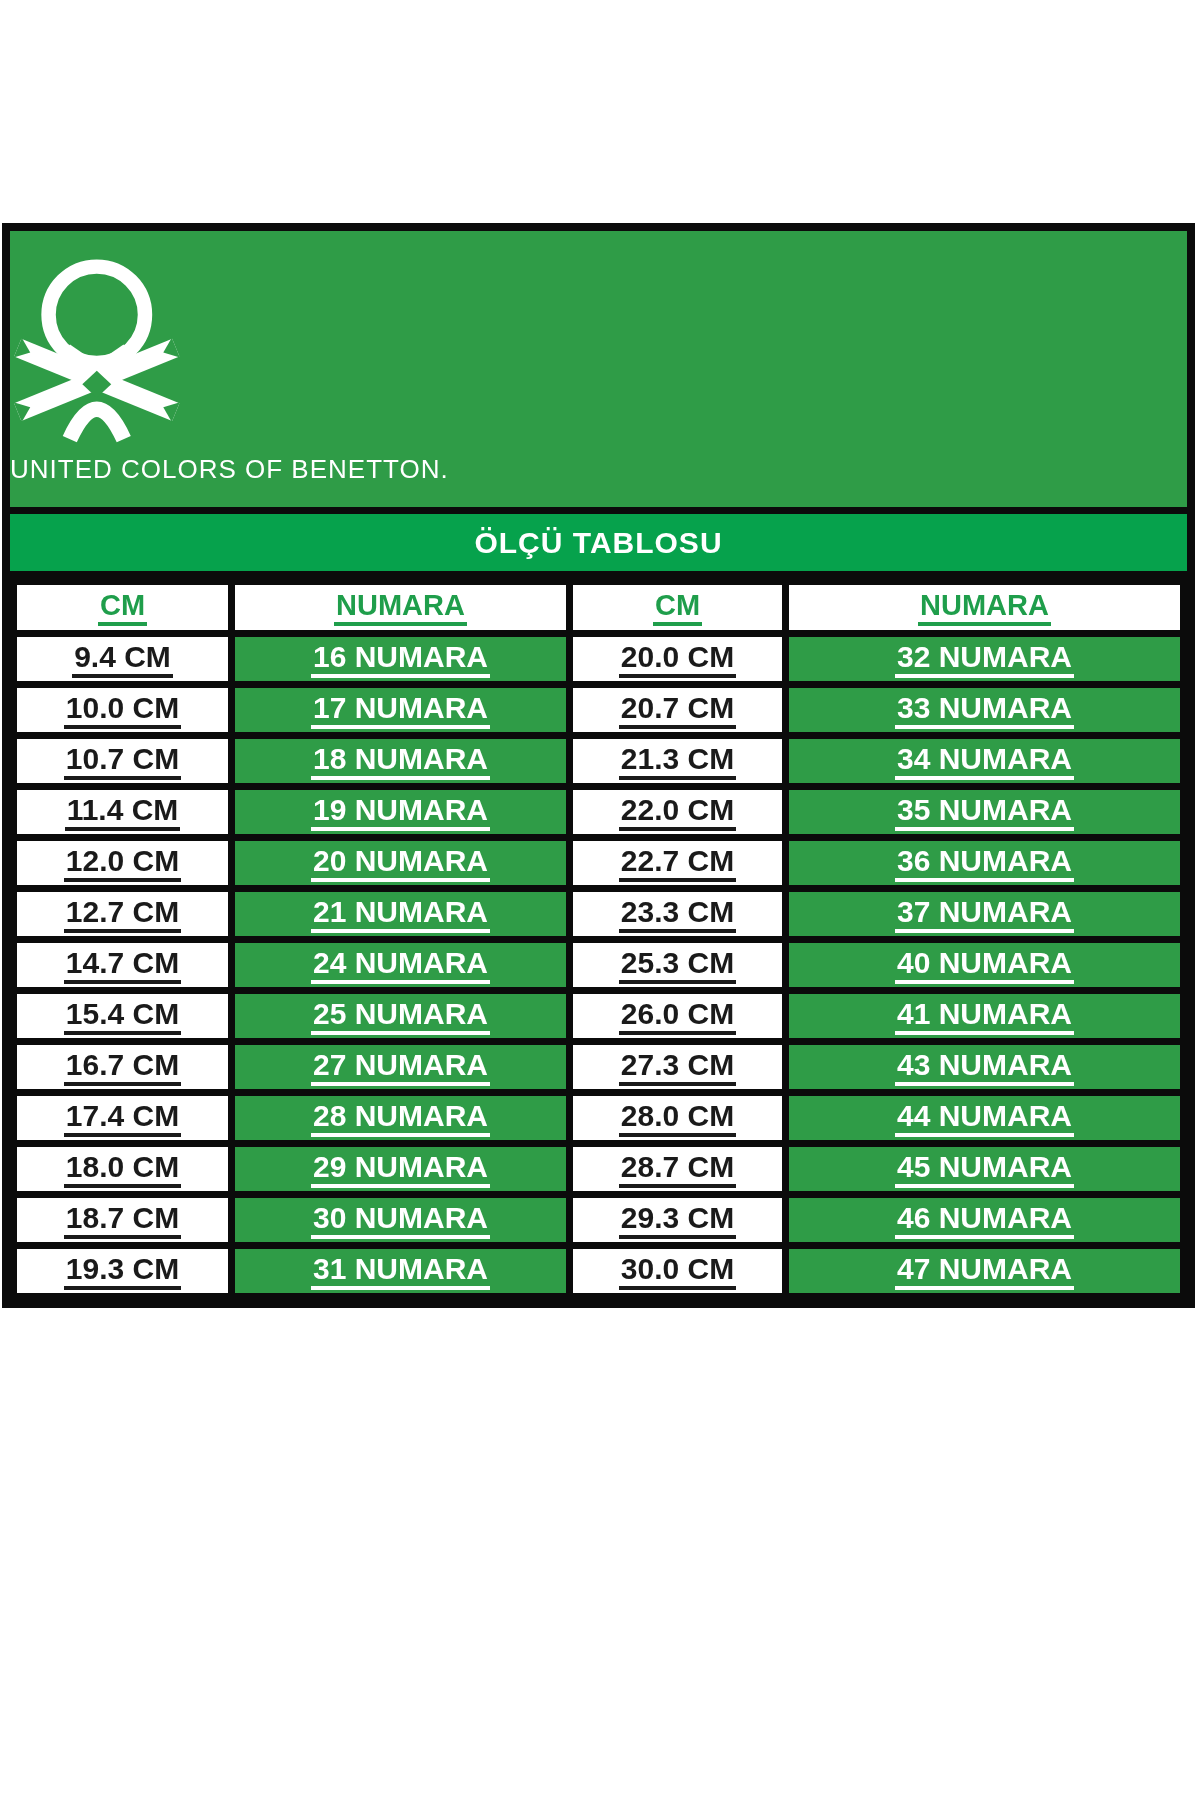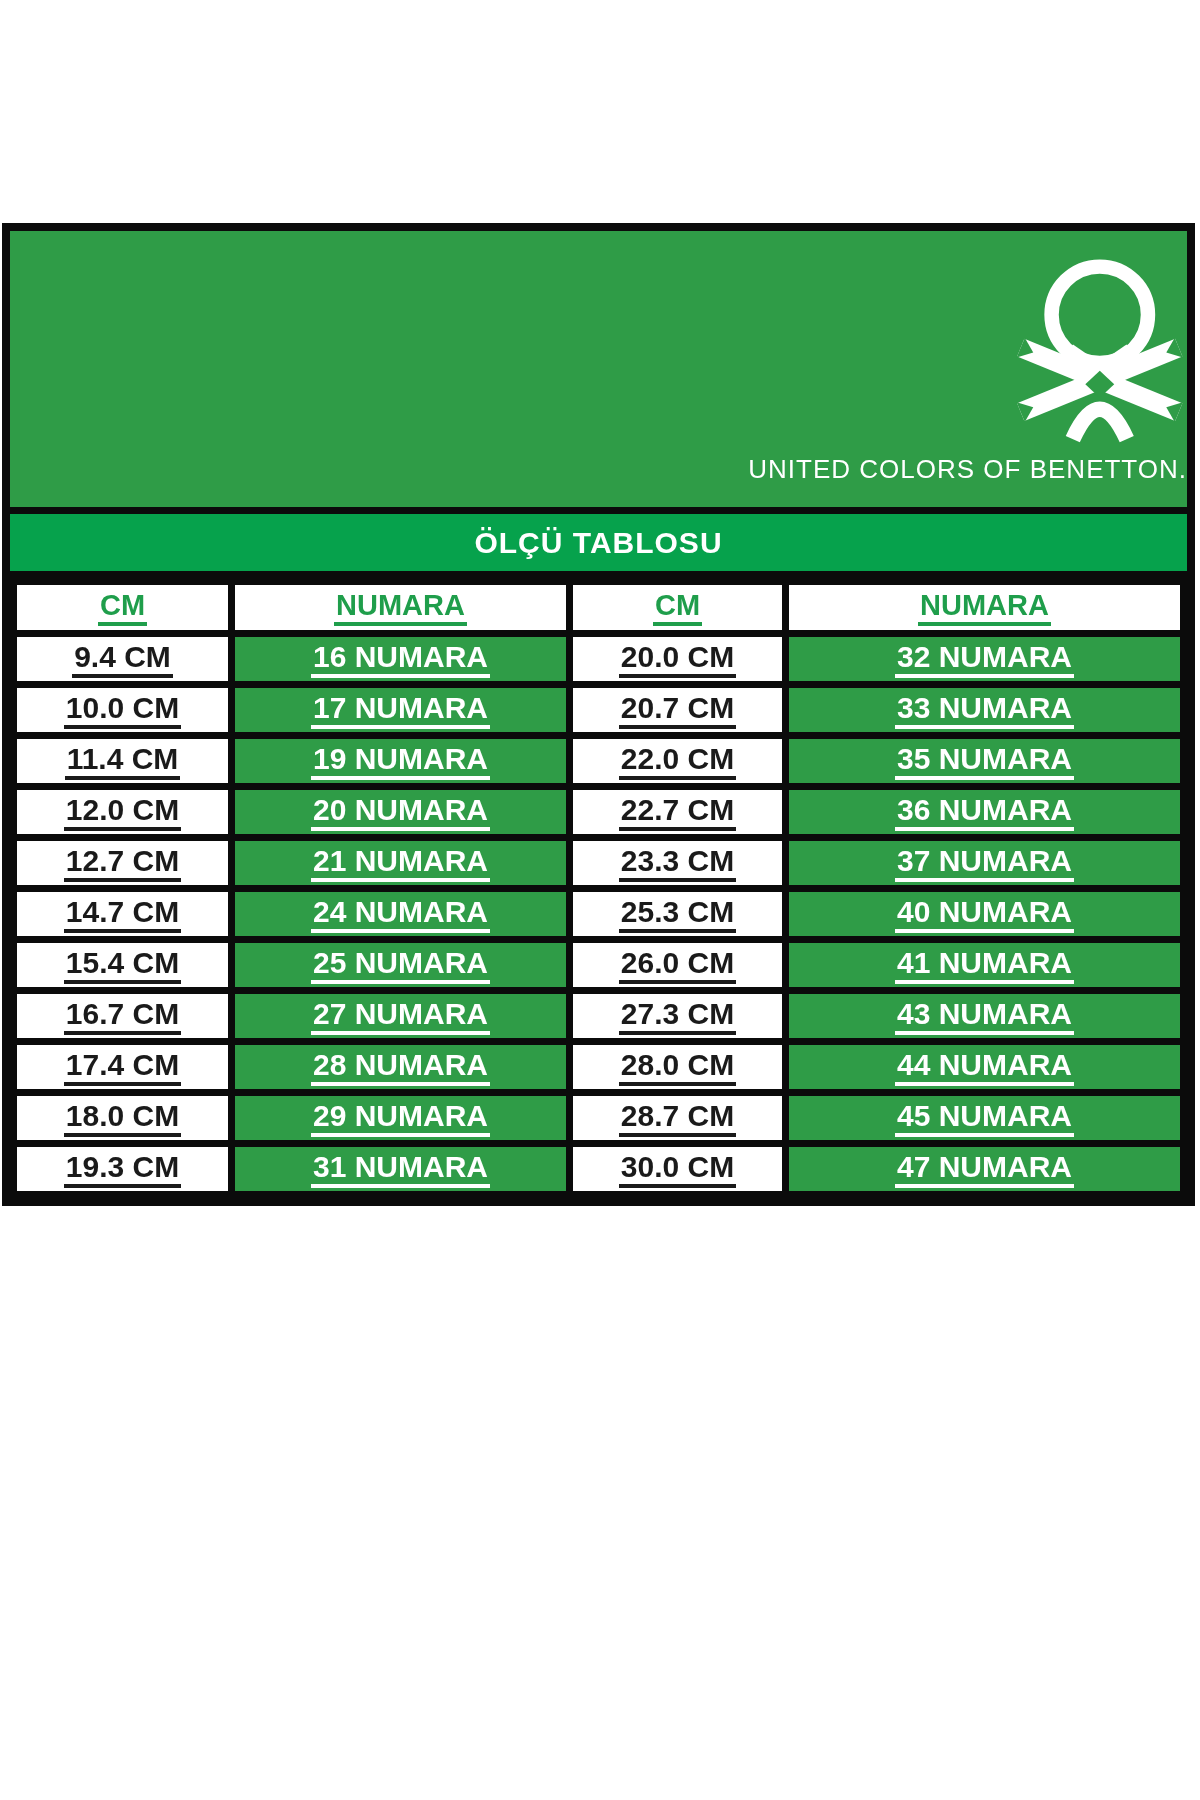--- a/index.html
+++ b/index.html
@@ -24,21 +24,21 @@
     width:1193px;
     border:8px solid var(--border_black);
     background:#fff;
   }
   
   .logo-panel{
     height:283px;
     background:var(--panel_green);
     border-bottom:7px solid var(--border_black);
     display:flex;flex-direction:column;
-    align-items:flex-end;justify-content:center;
+    align-items:flex-start;justify-content:center;
   }
   .knot-svg{height:188px;width:auto;display:block;margin-top:2px;}
   .logo-text{
     margin-top:10px;
     color:var(--white);
     font-size:26px;
     font-weight:400;
     letter-spacing:1px;
     white-space:nowrap;
   }
@@ -146,20 +146,26 @@
           <td class="cm"><span class="u">20.0 CM</span></td>
           <td class="numara"><span class="u">32 NUMARA</span></td>
         </tr>
         <tr>
           <td class="cm"><span class="u">10.0 CM</span></td>
           <td class="numara"><span class="u">17 NUMARA</span></td>
           <td class="cm"><span class="u">20.7 CM</span></td>
           <td class="numara"><span class="u">33 NUMARA</span></td>
         </tr>
         <tr>
+          <td class="cm"><span class="u">10.7 CM</span></td>
+          <td class="numara"><span class="u">18 NUMARA</span></td>
+          <td class="cm"><span class="u">21.3 CM</span></td>
+          <td class="numara"><span class="u">34 NUMARA</span></td>
+        </tr>
+        <tr>
           <td class="cm"><span class="u">11.4 CM</span></td>
           <td class="numara"><span class="u">19 NUMARA</span></td>
           <td class="cm"><span class="u">22.0 CM</span></td>
           <td class="numara"><span class="u">35 NUMARA</span></td>
         </tr>
         <tr>
           <td class="cm"><span class="u">12.0 CM</span></td>
           <td class="numara"><span class="u">20 NUMARA</span></td>
           <td class="cm"><span class="u">22.7 CM</span></td>
           <td class="numara"><span class="u">36 NUMARA</span></td>
@@ -194,20 +200,26 @@
           <td class="cm"><span class="u">28.0 CM</span></td>
           <td class="numara"><span class="u">44 NUMARA</span></td>
         </tr>
         <tr>
           <td class="cm"><span class="u">18.0 CM</span></td>
           <td class="numara"><span class="u">29 NUMARA</span></td>
           <td class="cm"><span class="u">28.7 CM</span></td>
           <td class="numara"><span class="u">45 NUMARA</span></td>
         </tr>
         <tr>
+          <td class="cm"><span class="u">18.7 CM</span></td>
+          <td class="numara"><span class="u">30 NUMARA</span></td>
+          <td class="cm"><span class="u">29.3 CM</span></td>
+          <td class="numara"><span class="u">46 NUMARA</span></td>
+        </tr>
+        <tr>
           <td class="cm"><span class="u">19.3 CM</span></td>
           <td class="numara"><span class="u">31 NUMARA</span></td>
           <td class="cm"><span class="u">30.0 CM</span></td>
           <td class="numara"><span class="u">47 NUMARA</span></td>
         </tr>
       </tbody>
   </table>
 
 </div>
 

